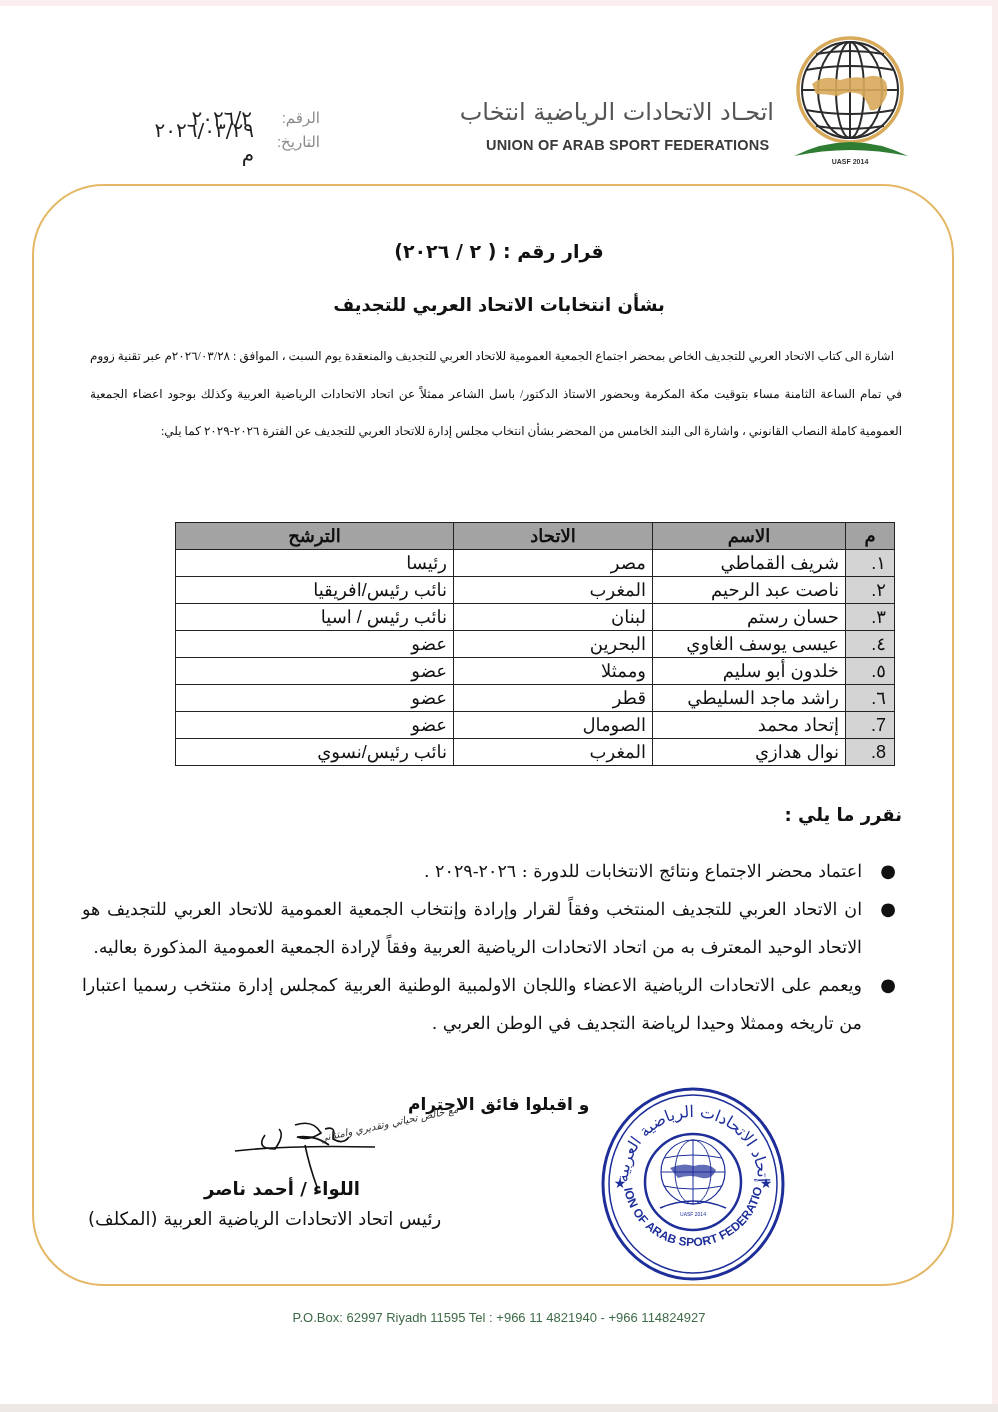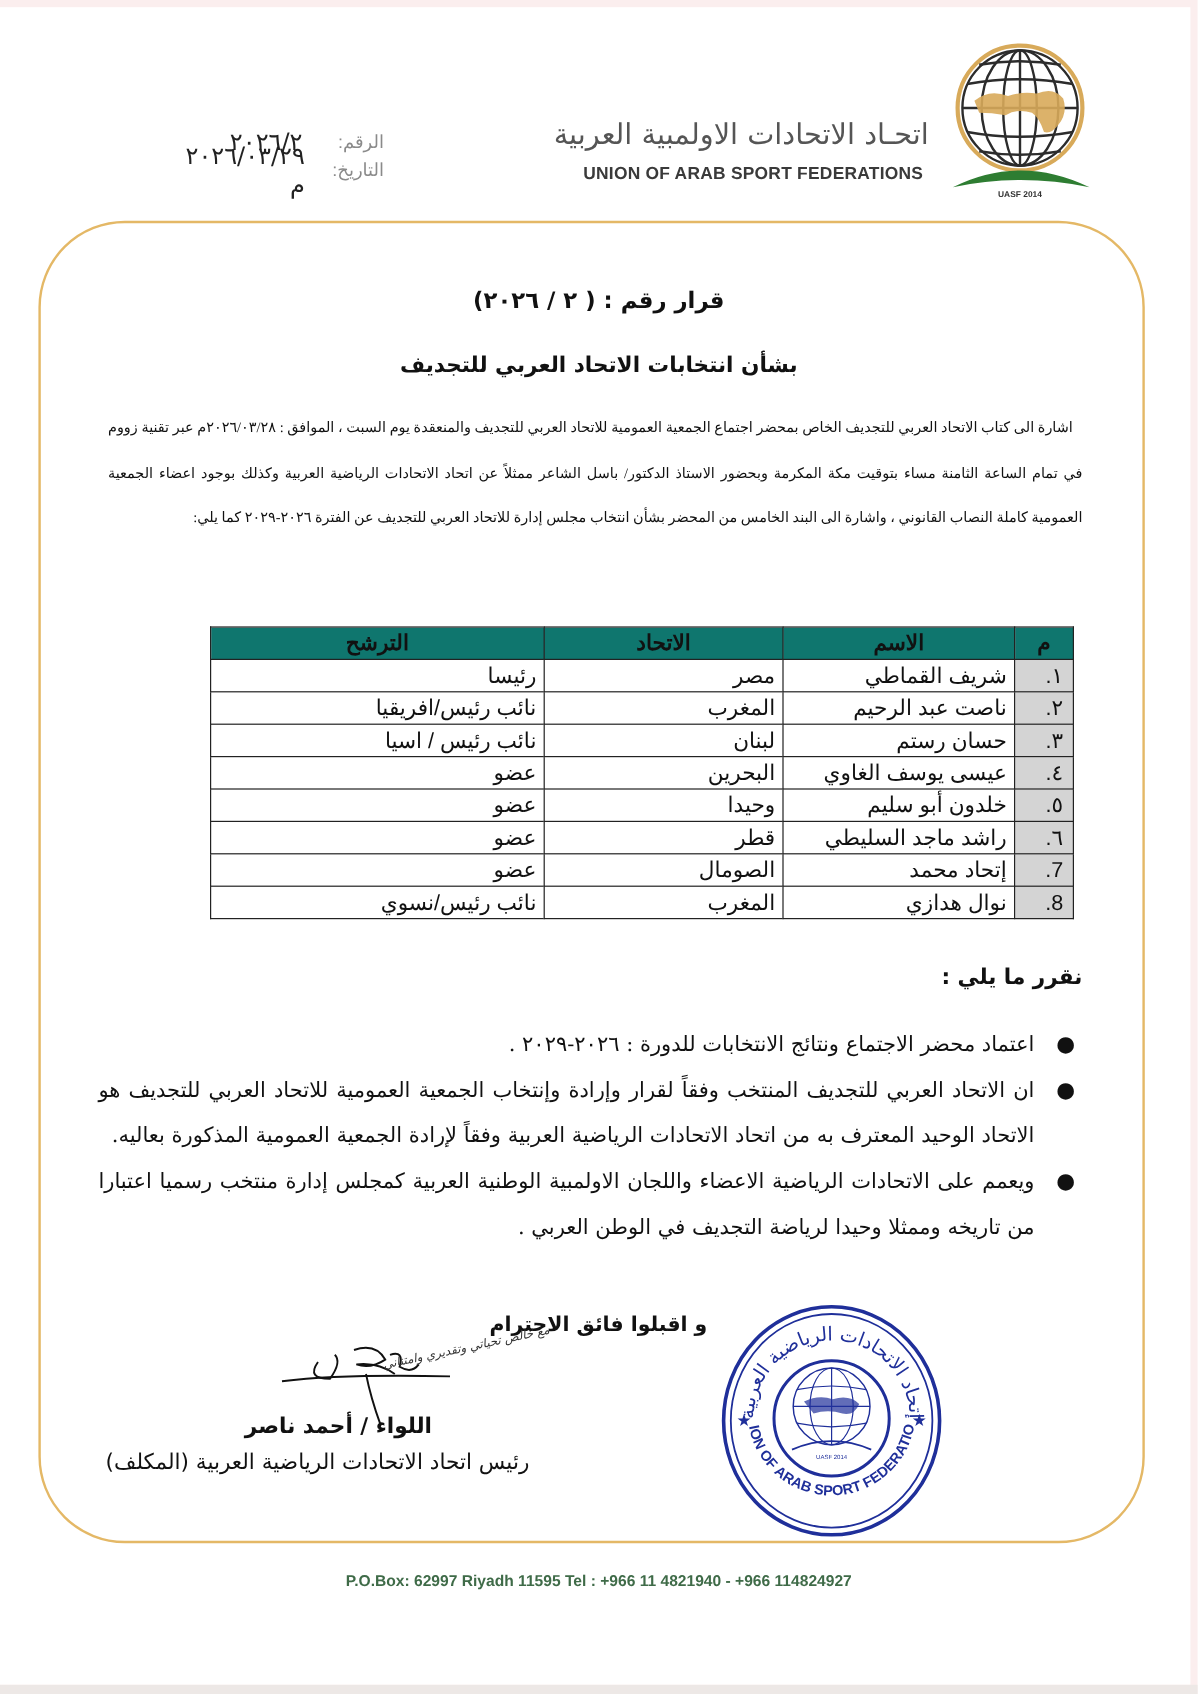--- a/index.html
+++ b/index.html
@@ -57,21 +57,21 @@
     .intro p { margin: 0; text-indent: 8px; }
 
     table.cands {
       position: absolute; left: 175px; top: 522px; width: 720px;
       border-collapse: collapse; direction: rtl;
       font-family: "Liberation Sans", sans-serif; font-size: 18px;
     }
     table.cands th, table.cands td {
       border: 1.5px solid #222; height: 26px; padding: 0 6px;
     }
-    table.cands th { background: #0f766e; font-weight: bold; text-align: center; }
+    table.cands th { background: #a3a3a3; font-weight: bold; text-align: center; }
     table.cands td { text-align: right; }
     table.cands td.num { background: #d4d4d4; width: 34px; text-align: right; padding-right: 8px; }
     table.cands th.num { width: 34px; }
     .col-name { width: 180px; }
     .col-union { width: 186px; }
 
     .decide-head {
       position: absolute; right: 96px; top: 804px; direction: rtl;
       font-weight: bold; font-size: 18px; font-family: "DejaVu Sans", sans-serif;
     }
@@ -99,21 +99,21 @@
     .signature { position: absolute; left: 225px; top: 1115px; width: 180px; height: 80px; }
     .handnote {
       position: absolute; left: 318px; top: 1118px; font-size: 10px; color: #333;
       direction: rtl; transform: rotate(-12deg); font-style: italic;
       font-family: "DejaVu Serif", serif; line-height: 12px;
     }
     .stamp { position: absolute; left: 598px; top: 1082px; width: 190px; height: 200px; }
 
     .footer {
       position: absolute; left: 0; width: 998px; top: 1309px; text-align: center;
-      font-family: "Liberation Sans", sans-serif; font-weight: bold; font-size: 13px;
+      font-family: "Liberation Sans", sans-serif; font-weight: normal; font-size: 13px;
       color: #3f6b48; line-height: 18px;
     }
     .bottom-strip { position: absolute; left: 0; bottom: 0; width: 998px; height: 8px; background: #ede8e6; }
   </style>
 </head>
 <body>
 
 <div class="page">
 
   <svg class="logo" viewBox="0 0 124 134">
@@ -127,21 +127,21 @@
       <path d="M16 38 Q60 30 104 38"></path>
       <path d="M16 78 Q60 86 104 78"></path>
       <path d="M26 22 Q60 16 94 22"></path>
       <path d="M26 94 Q60 100 94 94"></path>
     </g>
     <path d="M22 52 Q34 42 50 48 Q62 44 74 46 Q88 40 96 50 Q100 62 92 72 Q86 80 80 78 Q76 66 70 62 Q58 58 48 64 Q36 62 26 62 Z" fill="#d8aa5a" opacity="0.9"></path>
     <path d="M4 124 Q60 96 118 124 Q60 112 4 124 Z" fill="#2e7d32"></path>
     <text x="60" y="132" text-anchor="middle" font-size="7" font-weight="bold" font-family="Liberation Sans, sans-serif" fill="#333">UASF 2014</text>
   </svg>
 
-  <div class="org-ar">اتحـاد الاتحادات الاولمبية العربية</div>
+  <div class="org-ar">اتحـاد الاتحادات الرياضية انتخاب</div>
   <div class="org-en">UNION OF ARAB SPORT FEDERATIONS</div>
 
   <div class="meta">
     <div class="meta-row">
       <span class="meta-label">الرقم:</span>
       <span class="meta-value">٢٠٢٦/٢</span>
     </div>
     <div class="meta-row">
       <span class="meta-label">التاريخ:</span>
       <span class="meta-value">٢٠٢٦/٠٣/٢٩ م</span>
@@ -188,21 +188,21 @@
     </tr>
     <tr>
       <td class="num">٤.</td>
       <td>عيسى يوسف الغاوي</td>
       <td>البحرين</td>
       <td>عضو</td>
     </tr>
     <tr>
       <td class="num">٥.</td>
       <td>خلدون أبو سليم</td>
-      <td>وحيدا</td>
+      <td>وممثلا</td>
       <td>عضو</td>
     </tr>
     <tr>
       <td class="num">٦.</td>
       <td>راشد ماجد السليطي</td>
       <td>قطر</td>
       <td>عضو</td>
     </tr>
     <tr>
       <td class="num">7.</td>

